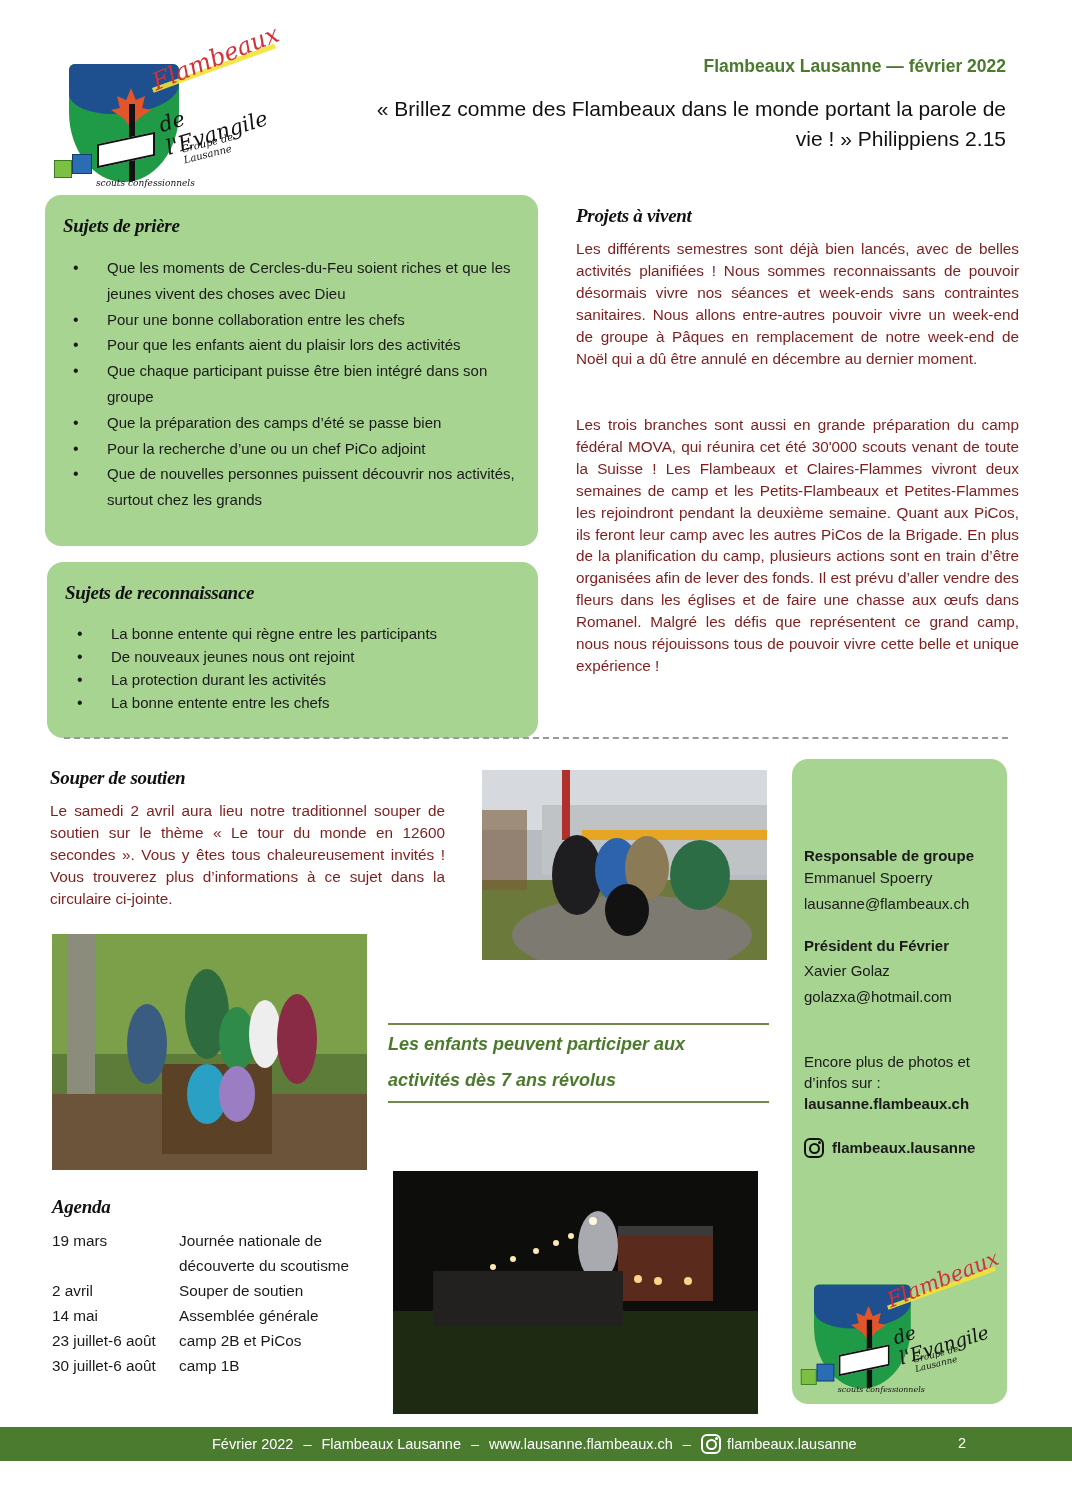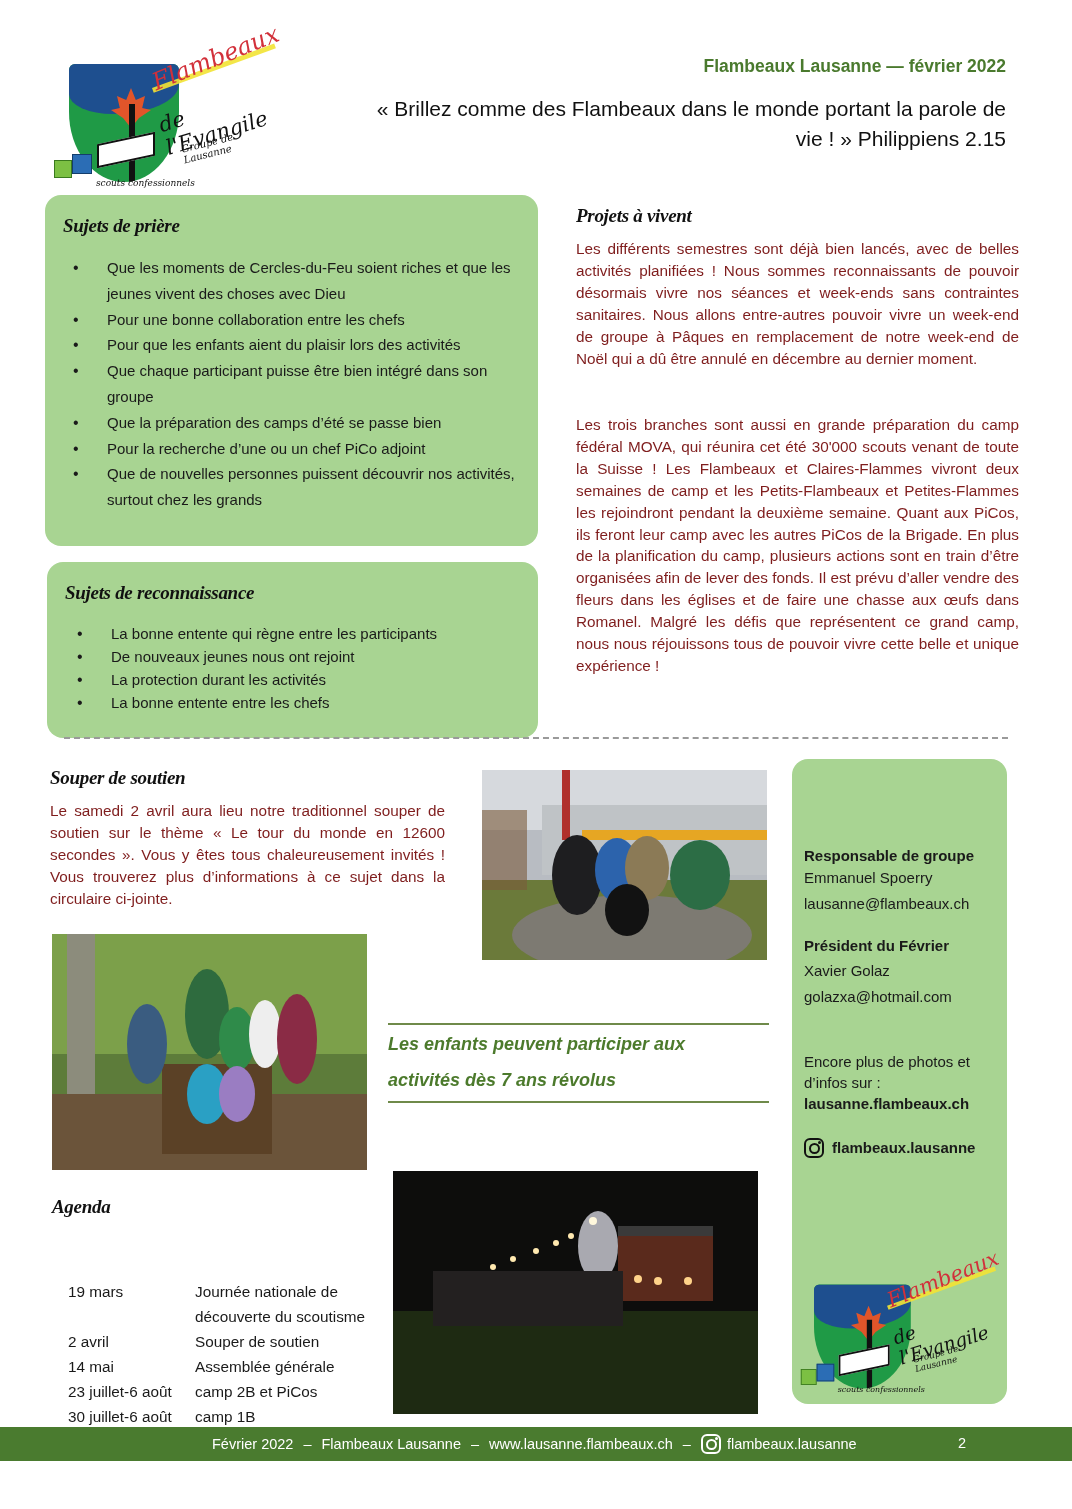--- a/index.html
+++ b/index.html
@@ -180,21 +180,21 @@
     <span class="t1">Flambeaux</span>
     <span class="t2">de l'Evangile</span>
     <span class="t3">Groupe de Lausanne</span>
     <div class="badge1"></div>
     <div class="badge2"></div>
     <span class="t4">scouts confessionnels</span>
   </div>
 </div>
 
 <div class="abs hand" style="left:52px; top:1196px; font-size:19px;">Agenda</div>
-<div class="abs" style="left:52px; top:1279px;margin-left:16px;">
+<div class="abs" style="left:52px; top:1228px;">
   <div class="agenda-row">
     <span class="d">19 mars</span>
     <span class="e">Journée nationale de découverte du scoutisme</span>
   </div>
   <div class="agenda-row">
     <span class="d">2 avril</span>
     <span class="e">Souper de soutien</span>
   </div>
   <div class="agenda-row">
     <span class="d">14 mai</span>

